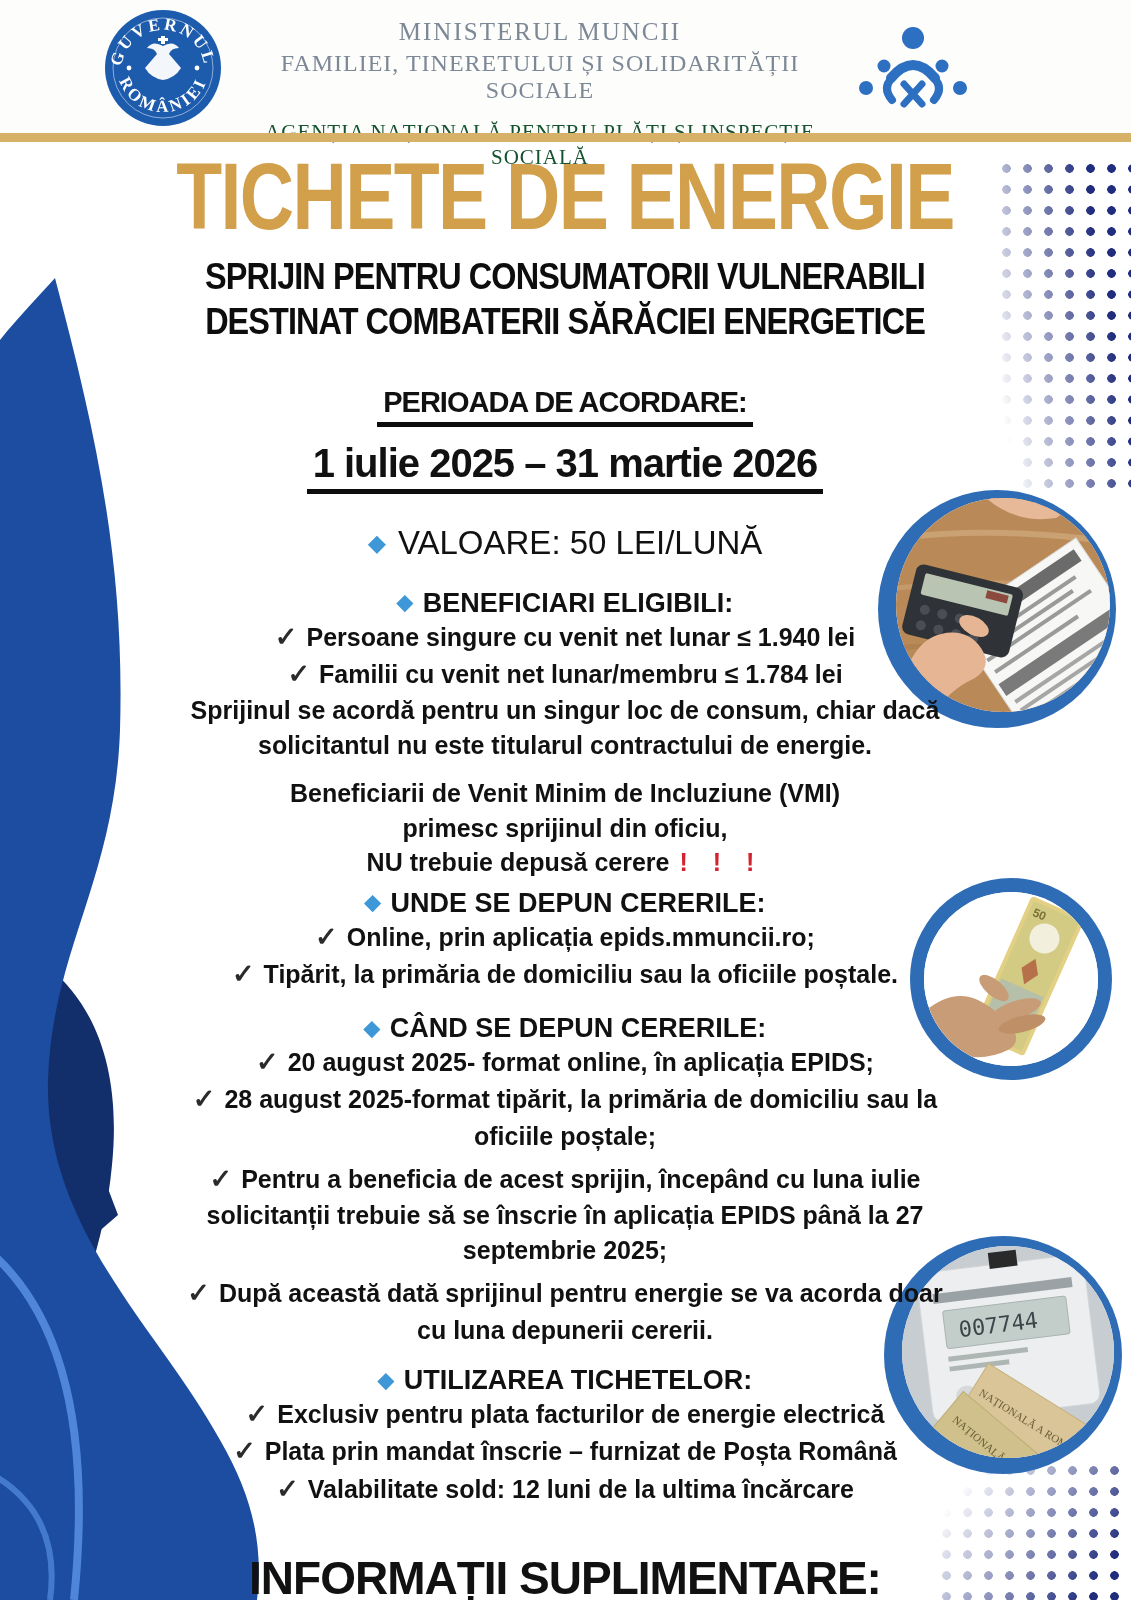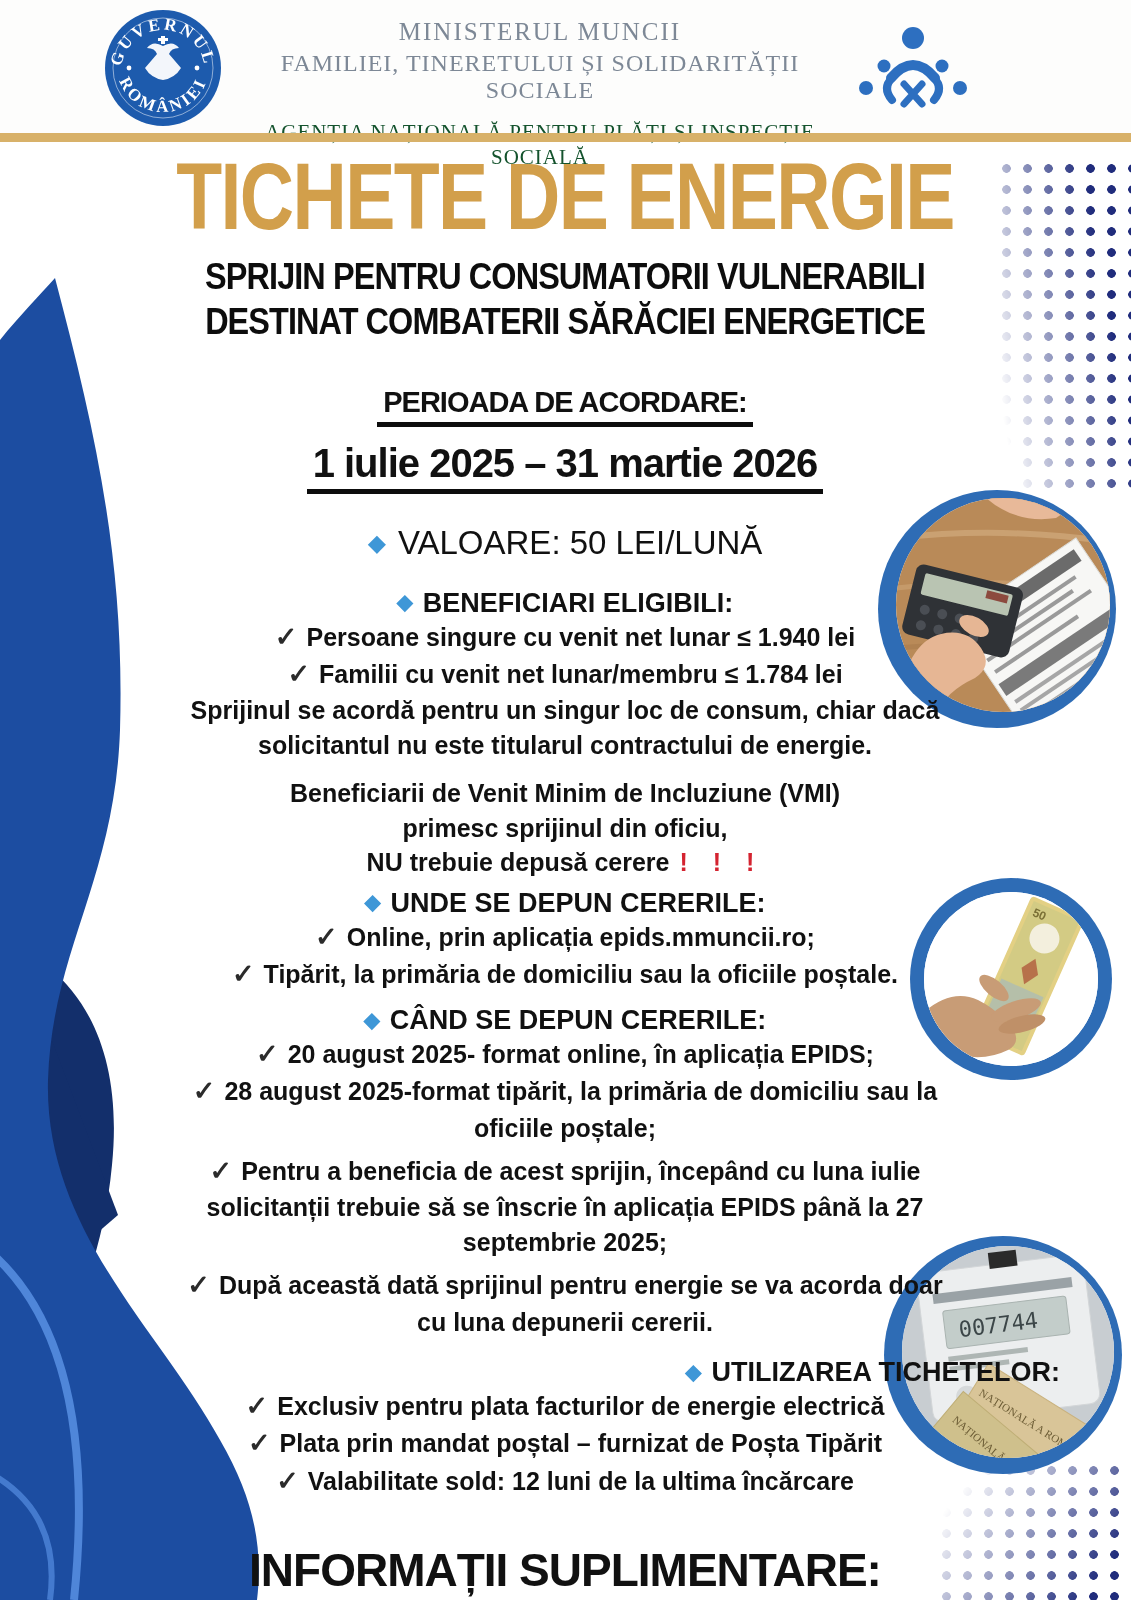--- a/index.html
+++ b/index.html
@@ -50,22 +50,22 @@
   .period-h span,.period-d span{display:inline-block;border-bottom:5px solid #0d0d0d;padding:0 6px 3px 6px;}
   .period-d{margin-top:14px;font-size:40px;font-weight:800;letter-spacing:-1px;}
   .value-line{margin-top:30px;font-size:33px;font-weight:400;letter-spacing:0;}
   .dia{color:#3e97d7;font-size:0.72em;vertical-align:0.12em;margin-right:12px;}
   .sec-h{font-size:27px;font-weight:700;}
   .sec-h .dia{font-size:0.78em;margin-right:10px;}
   .line{font-size:25px;font-weight:700;line-height:1.38;}
   .wrapitem{max-width:790px;margin-left:auto;margin-right:auto;}
   .chk{font-weight:800;font-size:27px;margin-right:9px;color:#2b2b2b;}
   .red{color:#d42330;font-weight:800;letter-spacing:9px;margin-left:10px;}
-  .mt8{margin-top:8px;}.mt12{margin-top:12px;}.mt14{margin-top:14px;}
-  .mt18{margin-top:18px;text-align:right;}.mt26{margin-top:26px;}
+  .mt8{margin-top:8px;}.mt12{margin-top:20px;}.mt14{margin-top:14px;}
+  .mt18{margin-top:18px;}.mt26{margin-top:26px;}
   .info-h{margin-top:43px;font-size:46px;font-weight:800;letter-spacing:-1px;}
 </style>
 </head>
 <body>
 
 <div class="poster">
 
   <svg class="wave" viewBox="0 0 420 1600" aria-hidden="true">
     <path fill="#132f6b" d="M0,940 C70,965 125,1035 112,1165 C100,1295 42,1345 70,1465 C92,1545 150,1582 195,1600 L0,1600 Z"></path>
     <path fill="#132f6b" d="M8,1235 L48,1030 L118,1215 L60,1265 Z"></path>
@@ -280,21 +280,21 @@
       <span class="chk">✓</span><span>După această dată sprijinul pentru energie se va acorda doar cu luna depunerii cererii.</span>
     </div>
 
     <div class="sec-h mt18">
       <span class="dia">◆</span><span>UTILIZAREA TICHETELOR:</span>
     </div>
     <div class="line">
       <span class="chk">✓</span><span>Exclusiv pentru plata facturilor de energie electrică</span>
     </div>
     <div class="line">
-      <span class="chk">✓</span><span>Plata prin mandat poștal – furnizat de Poșta Tipărit</span>
+      <span class="chk">✓</span><span>Plata prin mandat înscrie – furnizat de Poșta Română</span>
     </div>
     <div class="line">
       <span class="chk">✓</span><span>Valabilitate sold: 12 luni de la ultima încărcare</span>
     </div>
 
     <div class="info-h">INFORMAȚII SUPLIMENTARE:</div>
 
   </div>
 </div>
 

